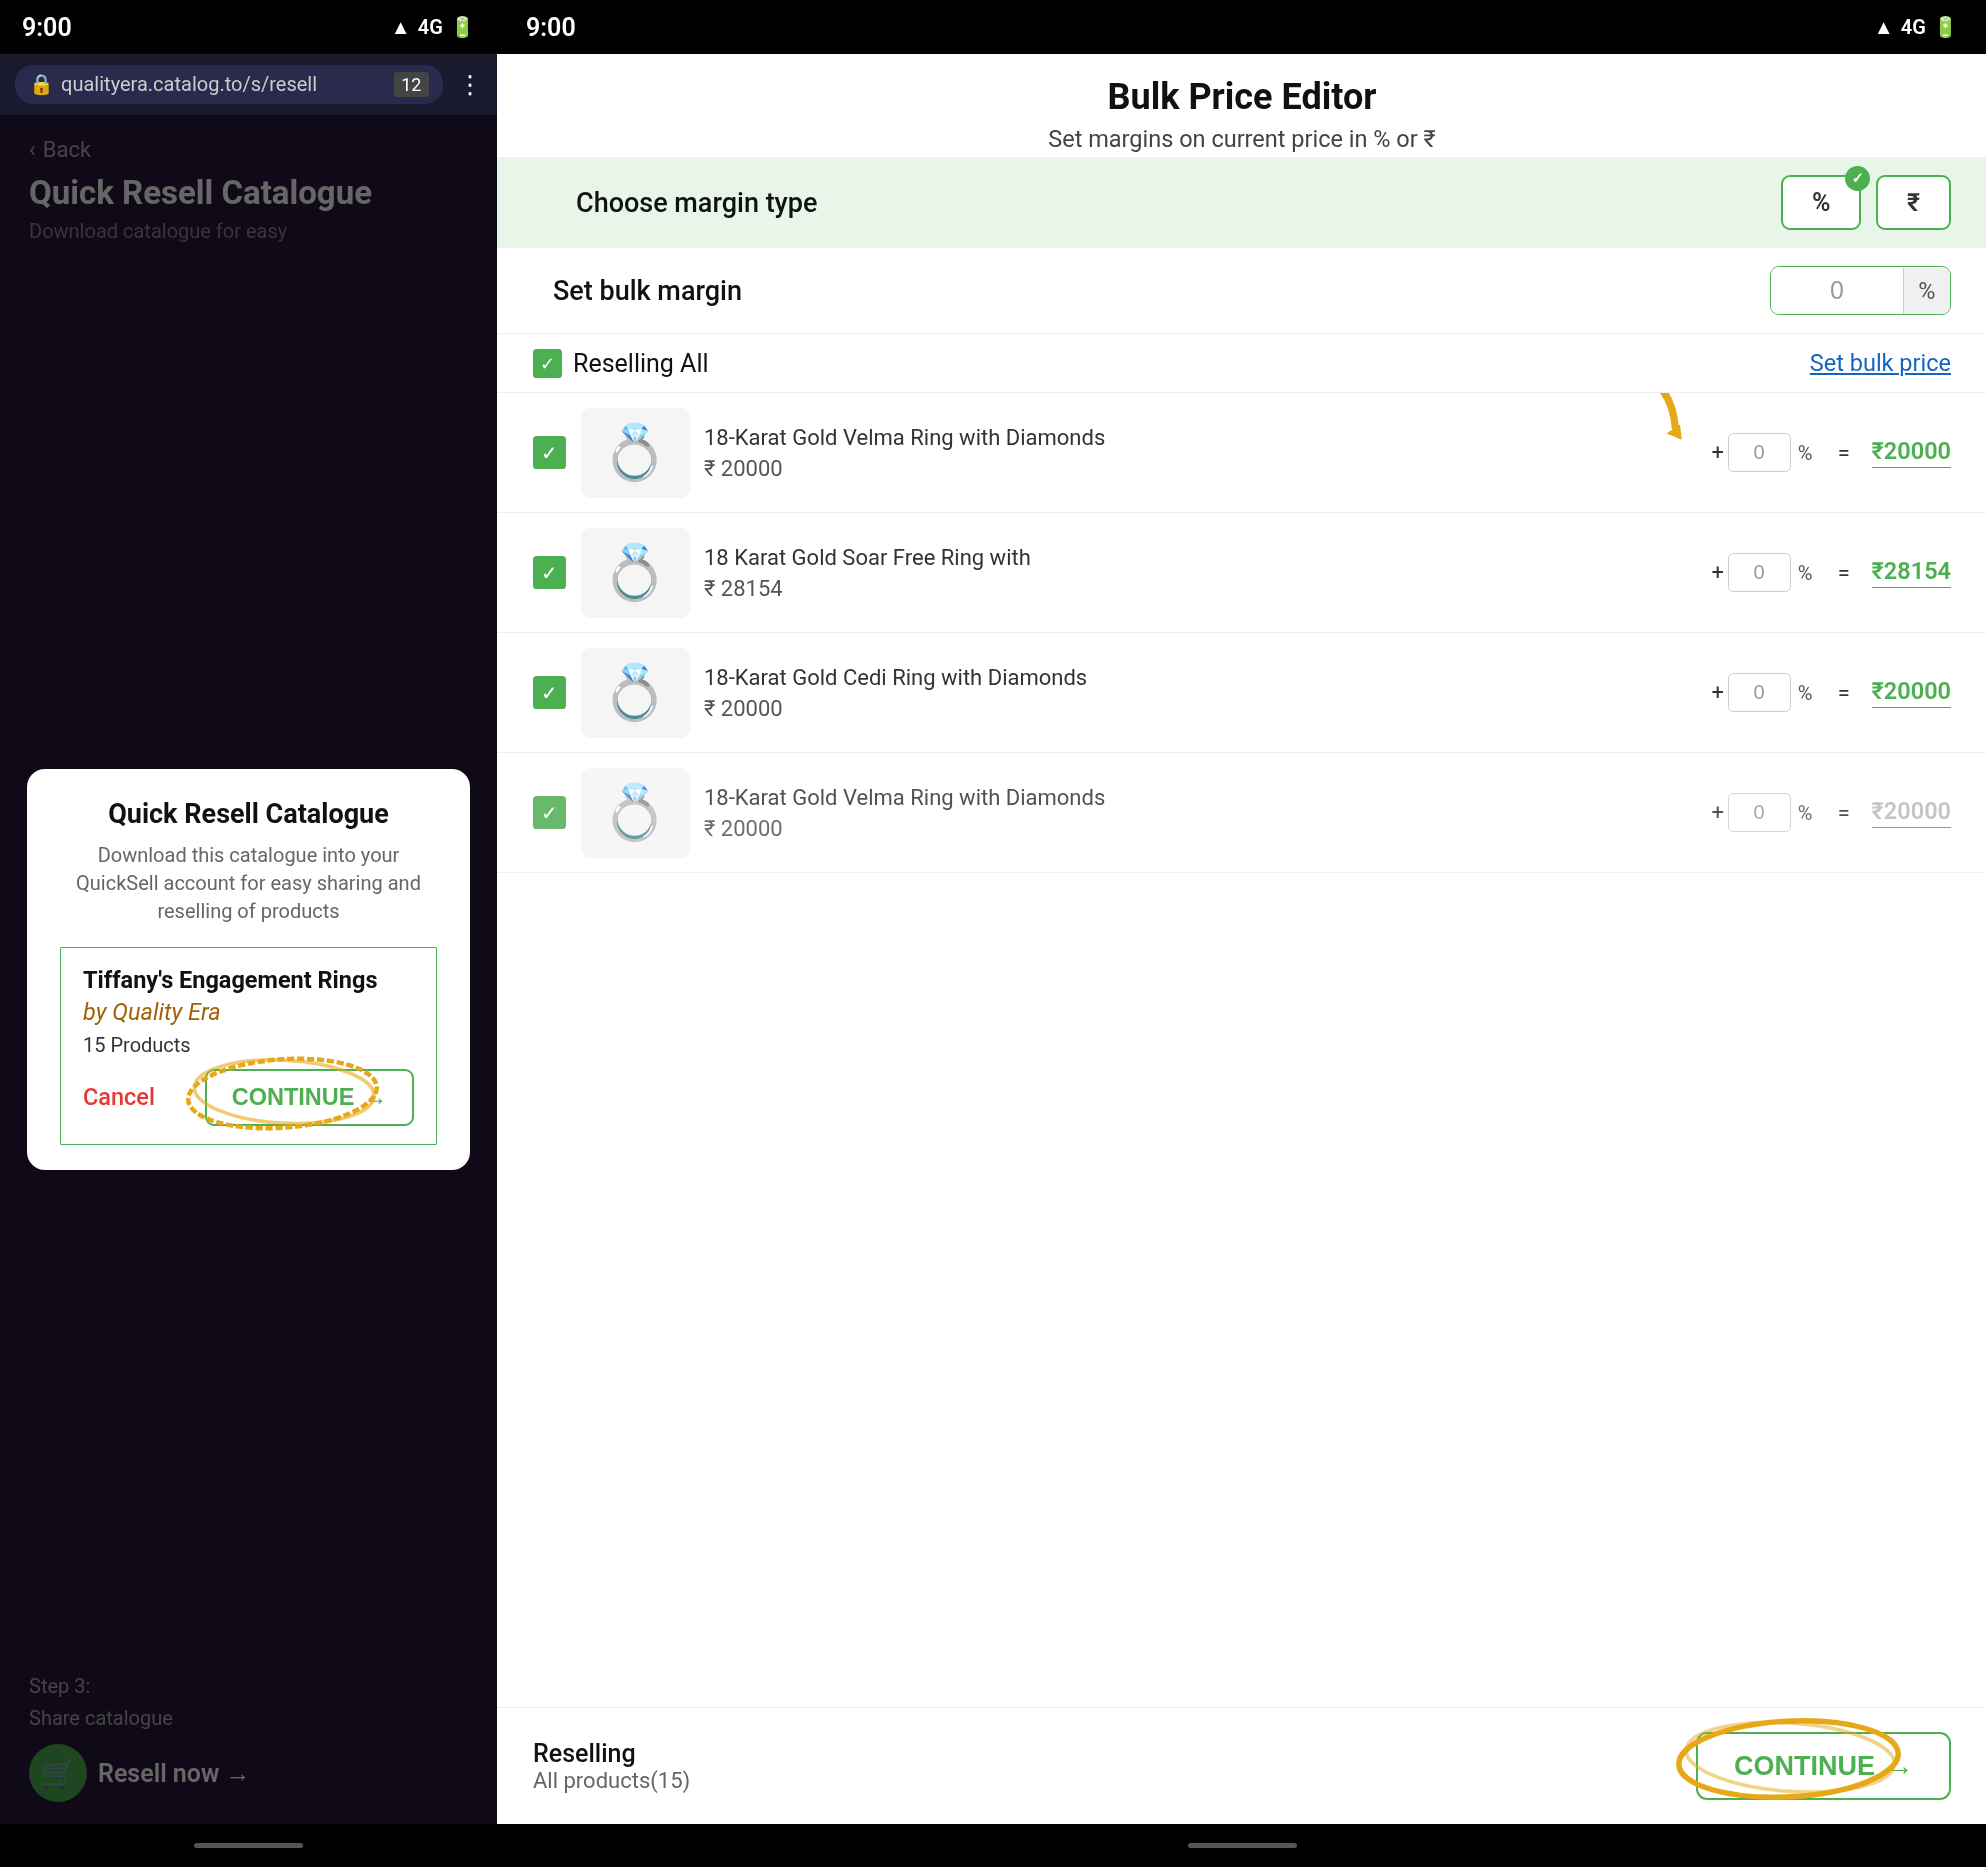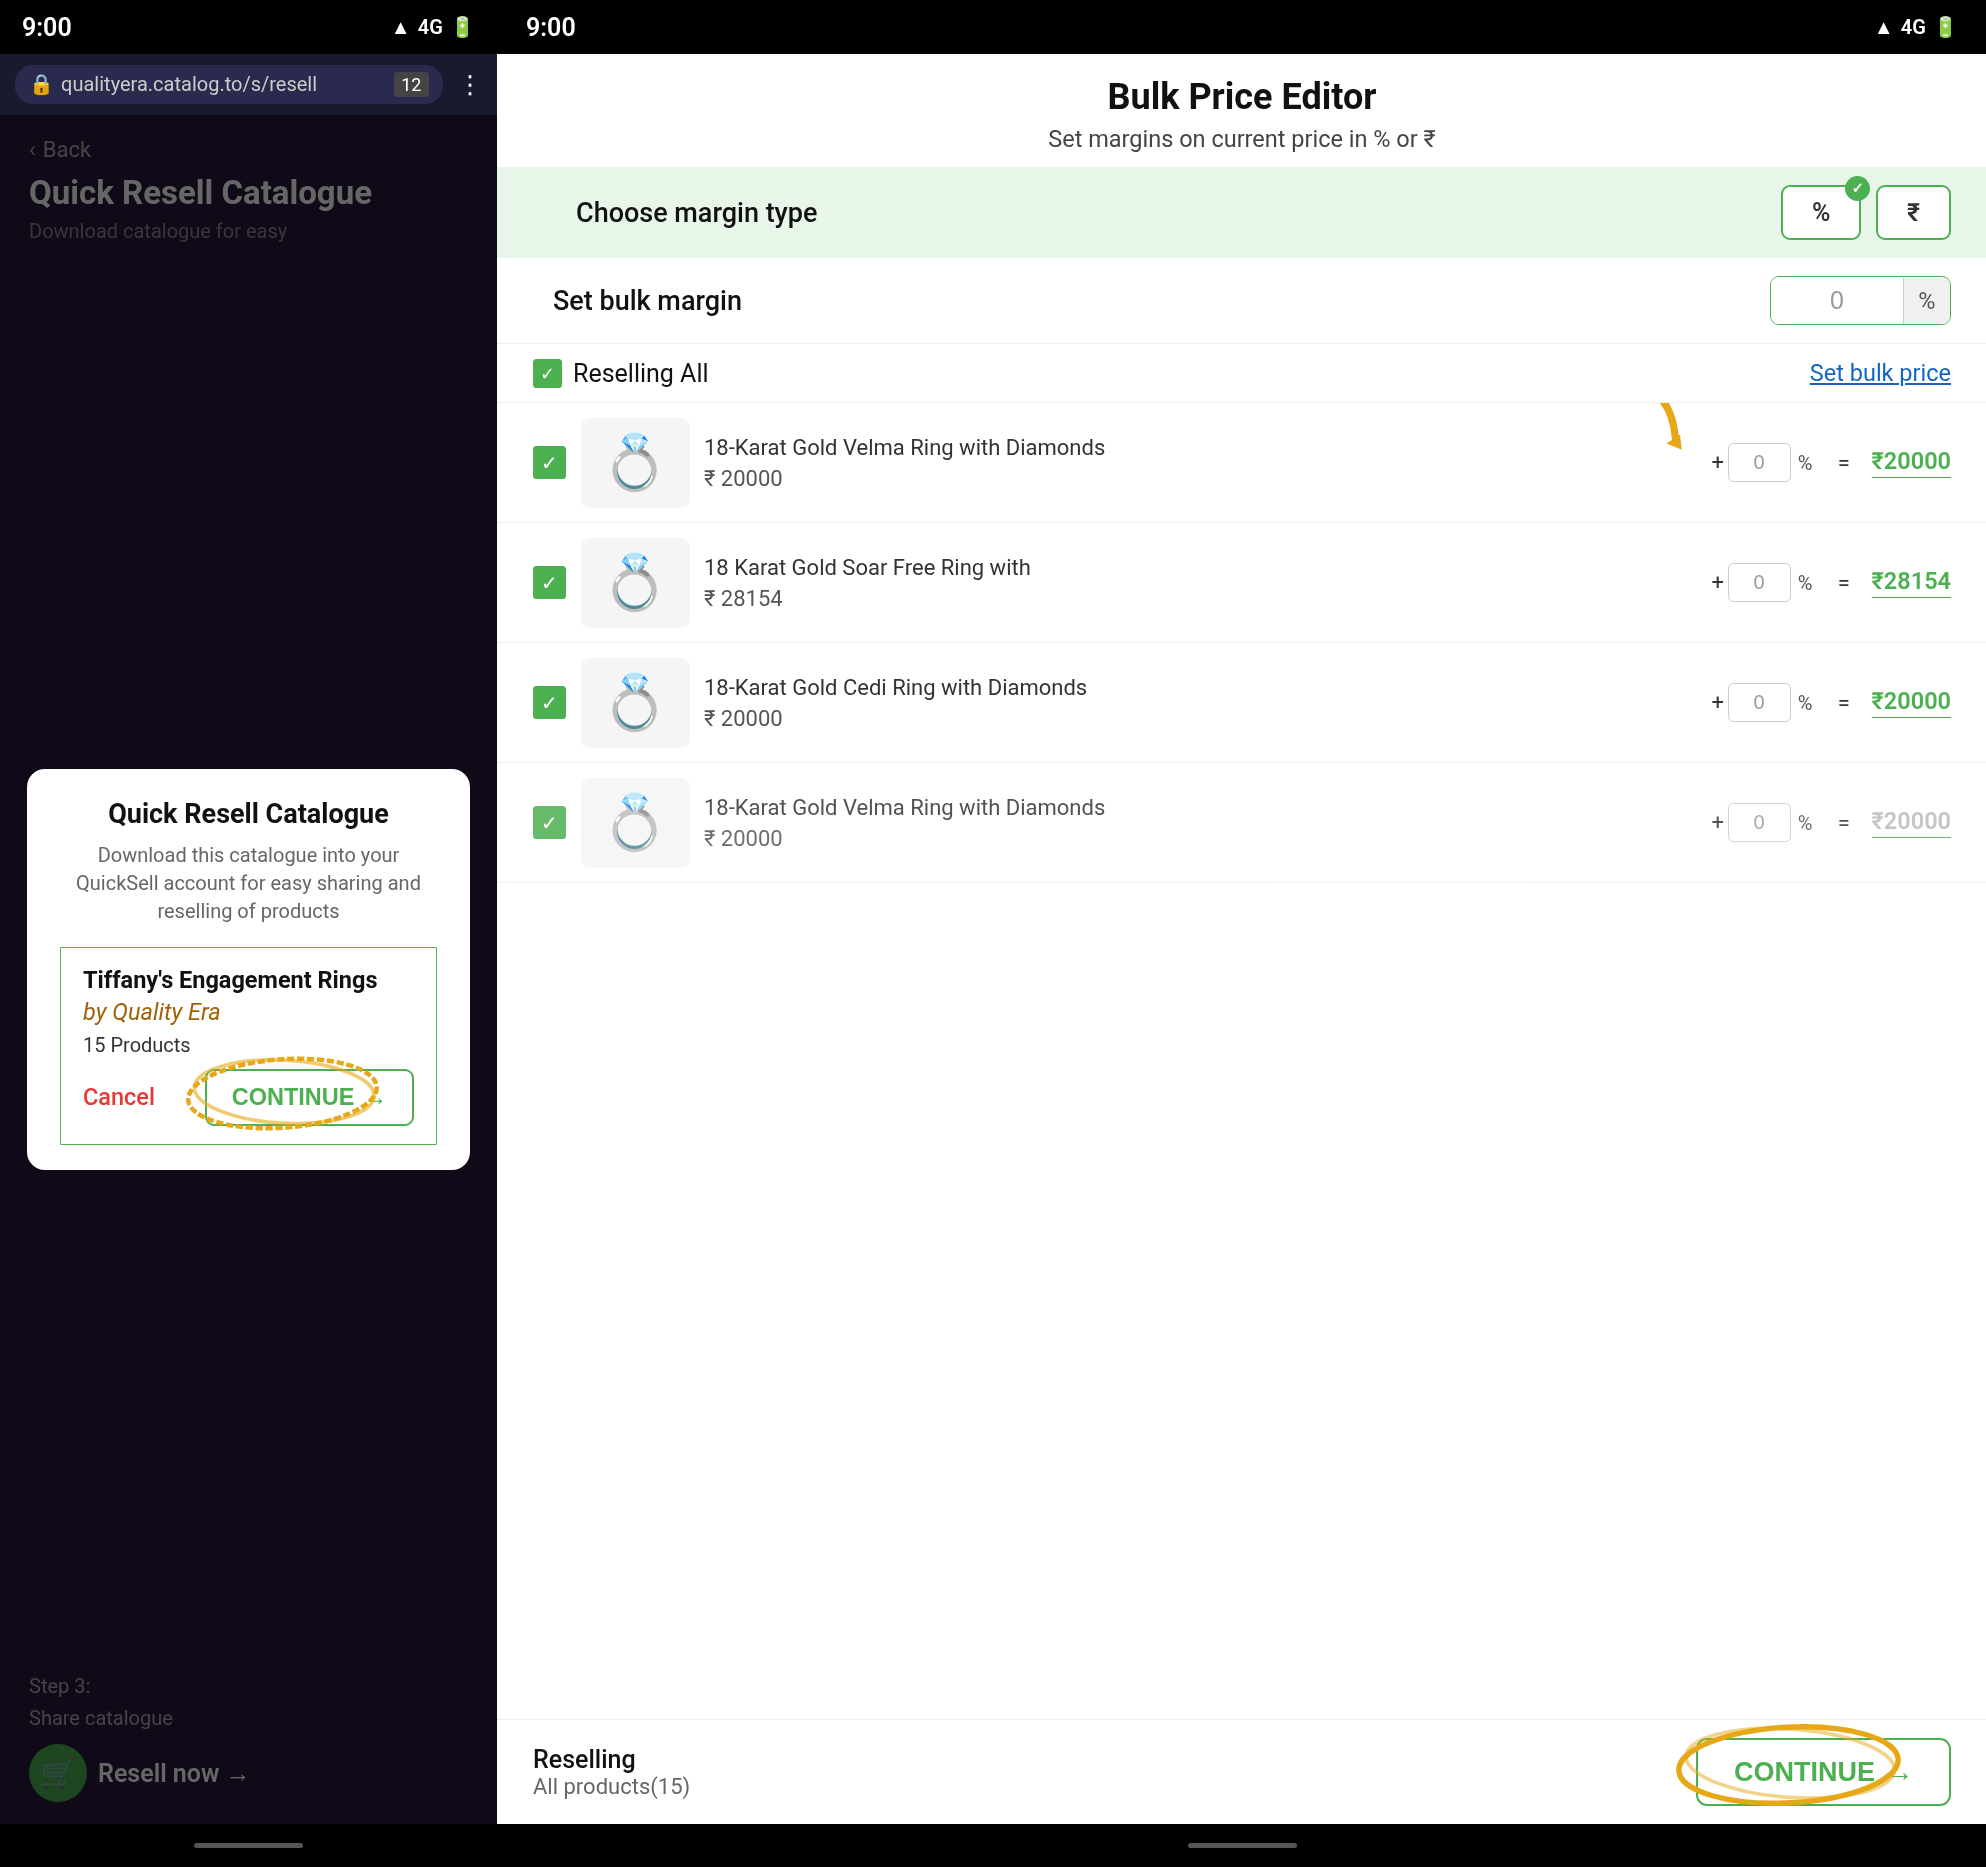--- a/index.html
+++ b/index.html
@@ -239,21 +239,21 @@
       font-weight: 700;
       color: #111;
       text-align: center;
       padding: 22px 29px 7.2px;
     }
 
     .bulk-subtitle {
       font-size: 23.5px;
       color: #444;
       text-align: center;
-      padding-bottom: 14px;
+      padding-bottom: 4px;
     }
 
     .margin-type-row {
       background: #e8f5e9;
       padding: 18px 36px;
       display: flex;
       align-items: center;
       justify-content: space-between;
     }
 
@@ -477,21 +477,21 @@
       font-weight: 600;
       color: #4CAF50;
       border-bottom: 1.8px solid #4CAF50;
       padding-bottom: 1.8px;
     }
 
     
     .bottom-action-bar {
       background: #fff;
       border-top: 0.9px solid #eee;
-      padding: 18px 36px;
+      padding: 24px 36px;
       display: flex;
       align-items: center;
       justify-content: space-between;
       gap: 24px;
     }
 
     .reselling-info {
       display: flex;
       flex-direction: column;
     }

